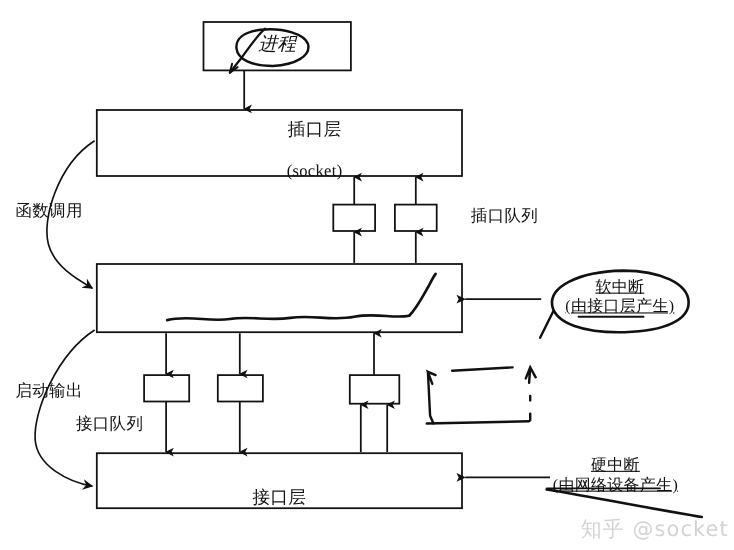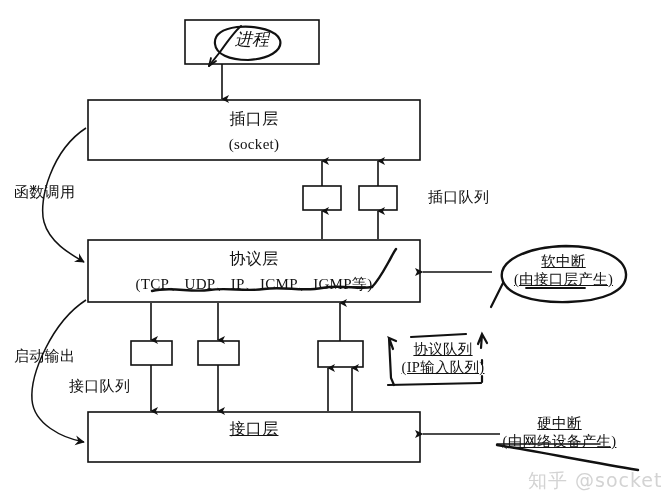--- a/index.html
+++ b/index.html
@@ -36,21 +36,21 @@
     line-height: 1.15;
     letter-spacing: 0.3px;
   }
   .box-label {
     text-align: center;
     font-size: 16px;
   }
   .box-label .sub {
     display: block;
     font-size: 15px;
-    margin-top: 8px;
+    margin-top: 20px;
   }
   .side-label {
     font-size: 15px;
   }
   .annot {
     font-size: 14.5px;
     text-align: center;
     line-height: 1.25;
     text-decoration: underline;
   }
@@ -152,51 +152,43 @@
     <path d="M478,344 L482,334 L487,343 M482,334 L481,348 M482,360 L482,364 M482,376 L482,382" fill="none" stroke="#111111" stroke-width="2.2" stroke-linecap="round"></path>
     <path d="M388,385 L481,383" fill="none" stroke="#111111" stroke-width="2.2" stroke-linecap="round"></path>
 
     <path d="M497,445 C540,452 590,462 638,470" fill="none" stroke="#111111" stroke-width="2.4" stroke-linecap="round"></path>
     <path d="M497,444 L600,444" fill="none" stroke="#111111" stroke-width="1.6" stroke-linecap="round"></path>
 
   </svg>
 
   <div class="proc-label txt" style="left:185px; top:30px; width:134px; text-align:center;">进程</div>
 
-  <div class="txt box-label" style="left:88px; top:110px; width:332px;">
+  <div class="txt box-label" style="left:88px; top:110px; width:332px;padding-left:32px;">
     <span>插口层</span>
     <span class="sub">(socket)</span>
   </div>
 
-  <div class="txt box-label" style="left:88px; top:250px; width:332px;">
-    <span>协议层</span>
-    <span class="sub">(TCP、UDP、IP、ICMP、IGMP等)</span>
-  </div>
 
-  <div class="txt box-label" style="left:88px; top:420px; width:332px;text-decoration:underline;">
+  <div class="txt box-label" style="left:88px; top:444px; width:332px;">
     <span>接口层</span>
   </div>
 
   <div class="txt side-label" style="left:14px; top:184px;">函数调用</div>
 
   <div class="txt side-label" style="left:14px; top:348px;">启动输出</div>
 
   <div class="txt side-label" style="left:428px; top:189px;">插口队列</div>
 
   <div class="txt side-label" style="left:69px; top:378px;">接口队列</div>
 
   <div class="txt annot" style="left:506px; top:252px; width:115px;">
     <span>软中断</span>
     <span class="l2">(由接口层产生)</span>
   </div>
 
-  <div class="txt annot" style="left:398px; top:340px; width:90px;">
-    <span>协议队列</span>
-    <span class="l2">(IP输入队列)</span>
-  </div>
 
   <div class="txt annot" style="left:492px; top:414px; width:135px;">
     <span>硬中断</span>
     <span class="l2">(由网络设备产生)</span>
   </div>
 
 
   <div class="watermark" style="left:528px; top:468px;">知乎 @socket</div>
 
 </div>

